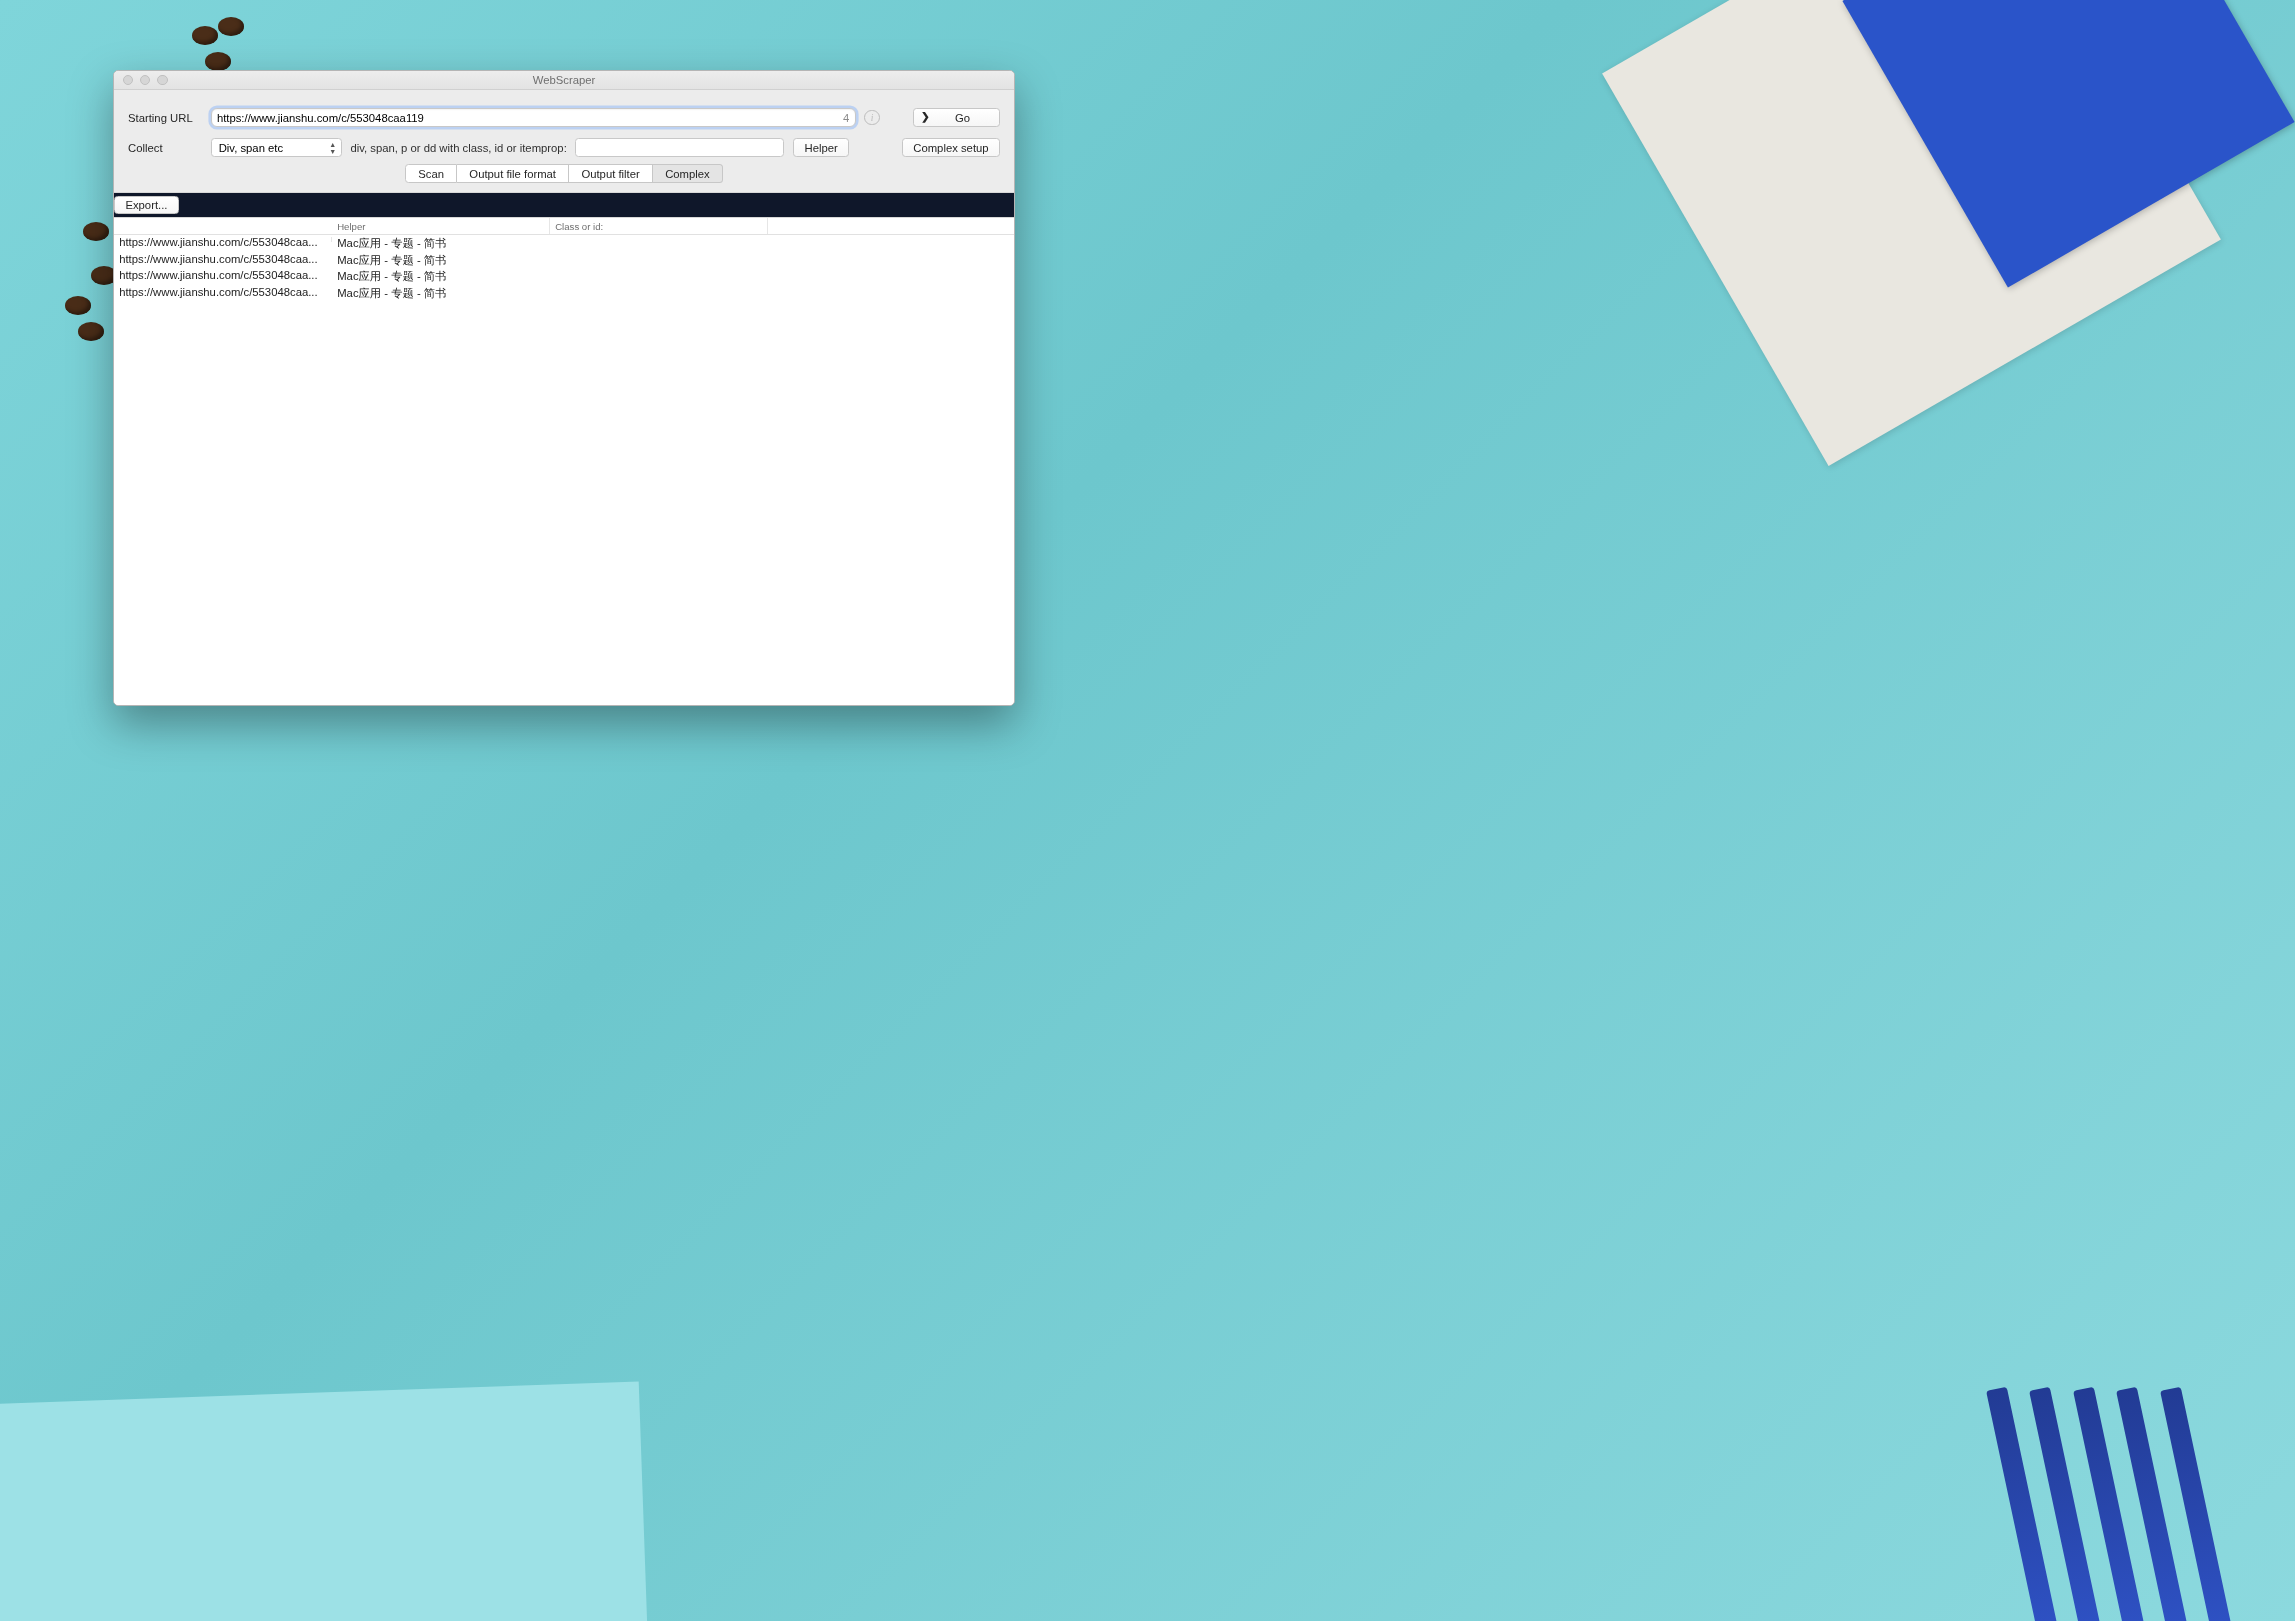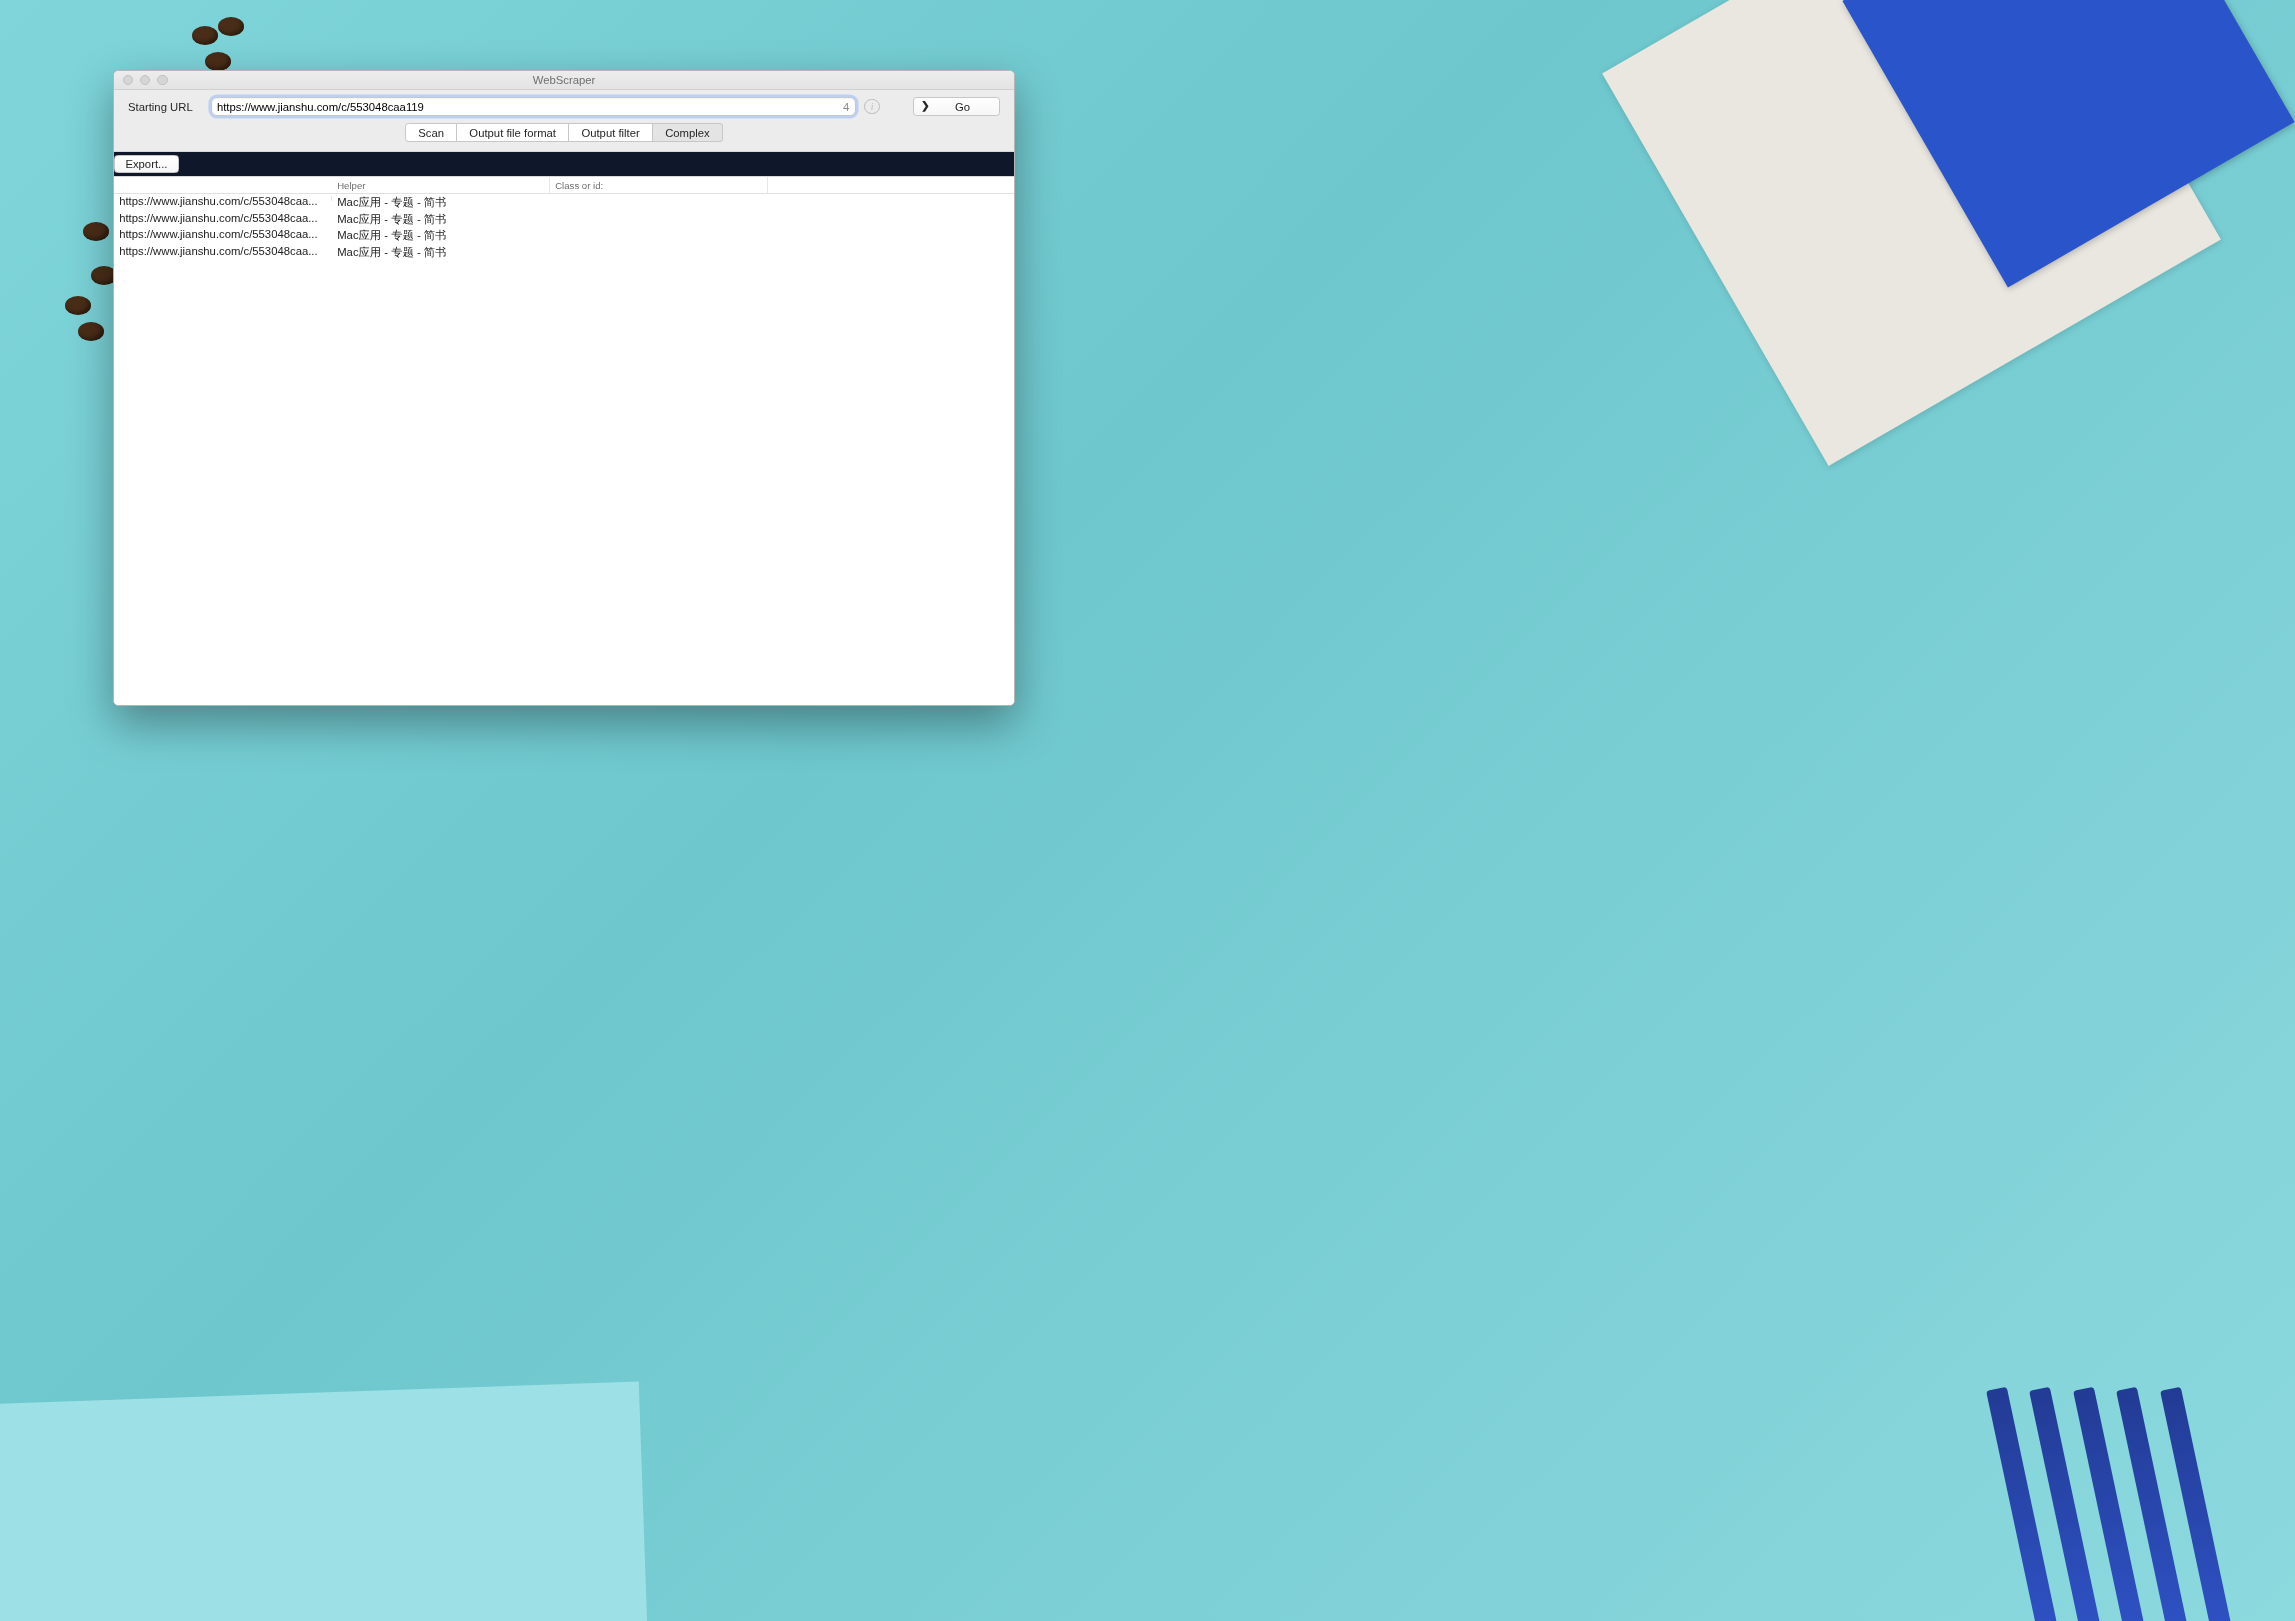--- a/index.html
+++ b/index.html
@@ -44,21 +44,21 @@
   }
   .traffic { display:flex; gap:7px; margin-left:8.7px;}
   .traffic span { width:10.4px; height:10.4px; border-radius:50%; background:#d6d6d6; border:0.9px solid #c0c0c0;}
   .title { position:absolute; left:0; right:0; text-align:center; color:#6f6f6f; font-size:11.3px;}
 
   .toolbar {
     background:#ececec;
     padding: 7px 14px 8.7px 14px;
     border-bottom:0.9px solid #d8d8d8;
   }
-  .row { display:flex; align-items:center; gap:8.7px; margin-bottom:7px;}
+  .row { display:flex; align-items:center; gap:8.7px; margin-bottom:7px;margin-top:11px;}
   .row:last-child{margin-bottom:0;}
   .lbl { width:74px; color:#262626; font-size:11.3px;}
   .url-field {
     flex:1; display:flex; align-items:center;
     background:#fff; border:0.9px solid #c8c8c8; border-radius:6px;
     height:19px; padding:0 5.2px;
     box-shadow: inset 0 0.9px 1.7px rgba(0,0,0,.05), 0 0 0 2.6px rgba(100,160,255,.35);
   }
   .url-field input { flex:1; border:none; outline:none; font-size:11.3px; background:transparent;}
   .url-count { color:#8a8a8a; font-size:11.3px; padding-left:5.2px;}
@@ -155,20 +155,38 @@
         <span class="url-count">4</span>
       </div>
       <div class="info-icon">i</div>
       <div style="width:15.7px;"></div>
       <div class="btn go-btn">
         <span class="chev">❯</span>
         <span>Go</span>
       </div>
     </div>
 
+    <div class="row">
+      <div class="lbl">Collect</div>
+      <div class="select">
+        <span>Div, span etc</span>
+        <span class="arrows">
+            <span>▲</span>
+            <span>▼</span>
+          </span>
+      </div>
+      <div class="hint">div, span, p or dd with class, id or itemprop:</div>
+      <input class="class-input" type="text" value="" style="">
+      <div class="btn">
+        <span>Helper</span>
+      </div>
+      <div class="btn right-push">
+        <span>Complex setup</span>
+      </div>
+    </div>
 
     <div class="segmented">
       <div class="seg">
           <span>Scan</span>
         </div>
       <div class="seg">
           <span>Output file format</span>
         </div>
       <div class="seg">
           <span>Output filter</span>

